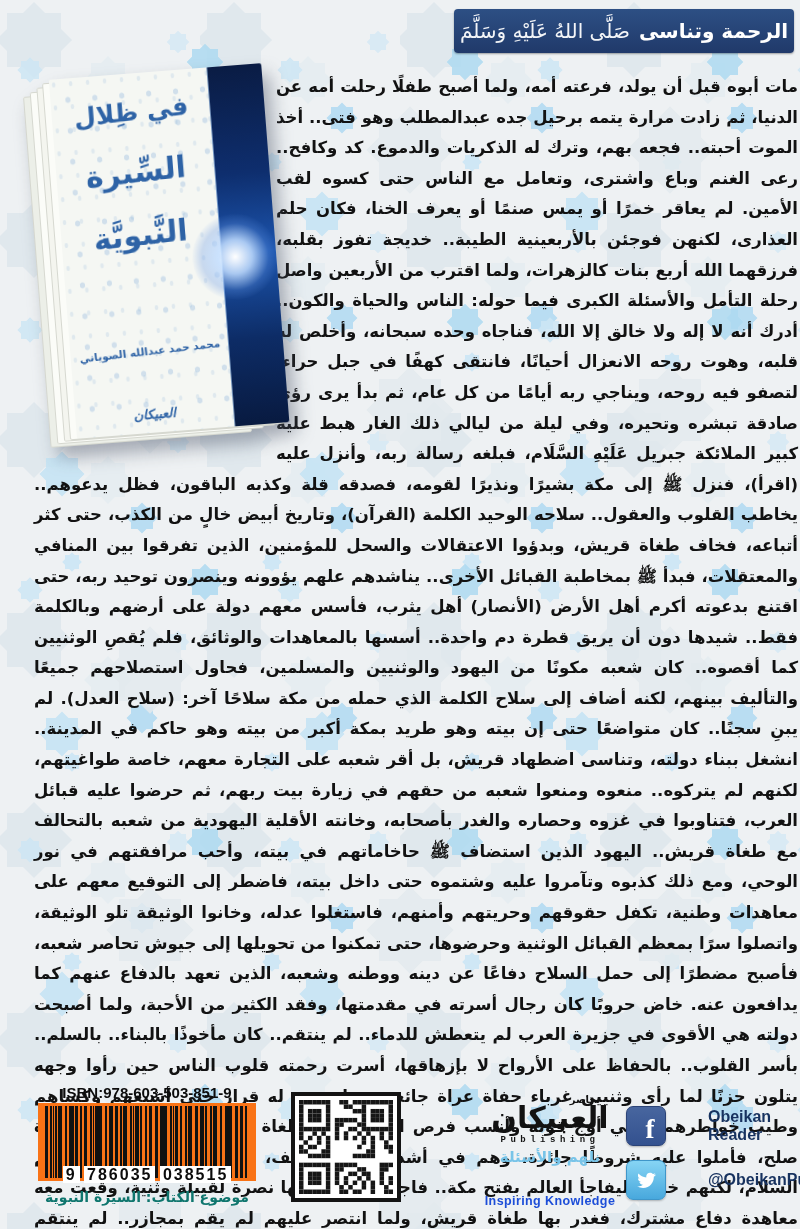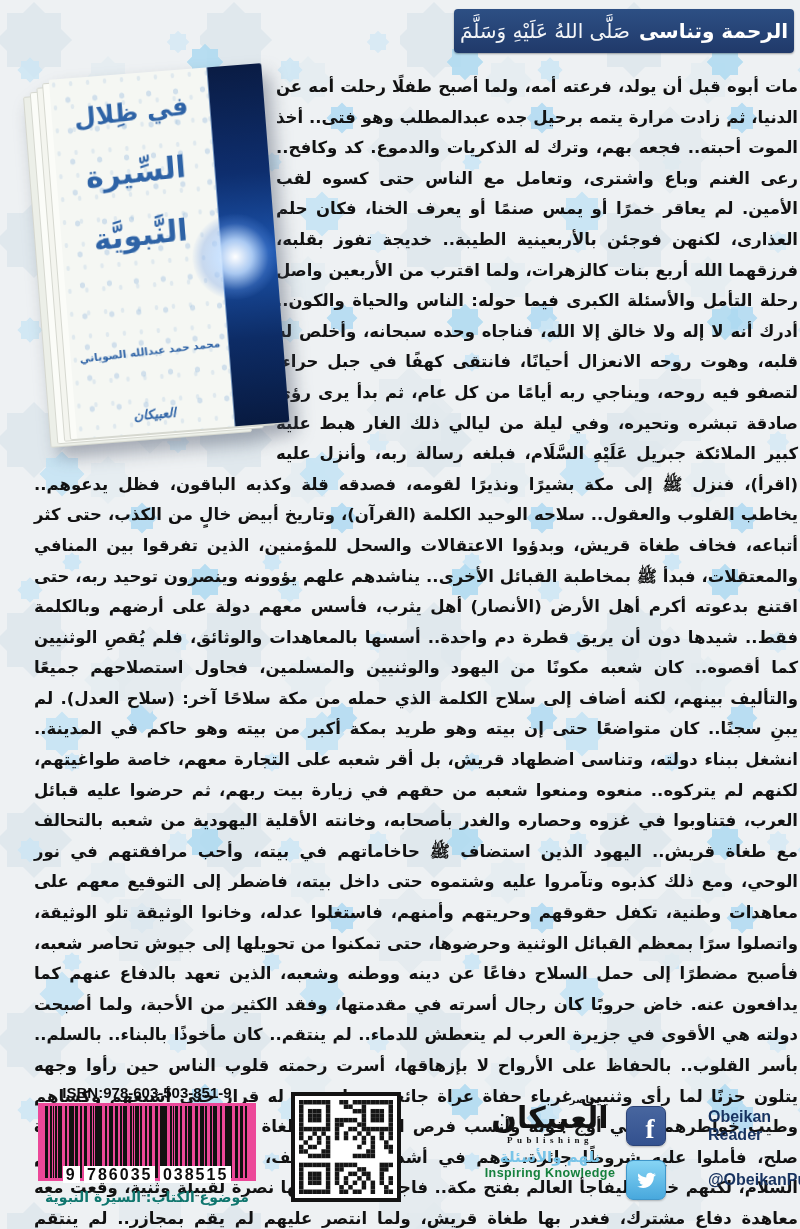--- a/index.html
+++ b/index.html
@@ -54,46 +54,46 @@
 
   
   .watermark{position:absolute;left:0;right:0;top:588px;z-index:6;text-align:center;
        font-family:"Liberation Sans",sans-serif;font-weight:700;font-size:43px;
        letter-spacing:13px;color:rgba(190,164,164,.5);pointer-events:none;
        text-shadow:0 0 1px rgba(255,255,255,.6);}
 
   
   .isbn-block{position:absolute;left:34px;top:1084px;width:226px;z-index:3;text-align:center;}
   .isbn{font-family:"Liberation Sans",sans-serif;font-weight:700;font-size:15px;color:#0c0c0c;}
-  .barcode{margin:2px 4px 0;background:#ec4899;height:78px;position:relative;
+  .barcode{margin:2px 4px 0;background:#f97316;height:78px;position:relative;
            padding:3px 7px 0;box-sizing:border-box;}
   .bars{height:72px;
     background:
      repeating-linear-gradient(90deg,#111 0 2px,rgba(0,0,0,0) 2px 5px),
      repeating-linear-gradient(90deg,#111 0 1px,rgba(0,0,0,0) 1px 8px),
      repeating-linear-gradient(90deg,#111 0 3px,rgba(0,0,0,0) 3px 13px);}
   .bar-digits{position:absolute;left:0;right:0;bottom:-3px;
        font-family:"Liberation Sans",sans-serif;font-weight:700;font-size:16px;color:#0c0c0c;}
   .bar-digits span{background:#fff;padding:0 3px;letter-spacing:2px;}
   .subject{margin-top:8px;direction:rtl;font-weight:700;font-size:14px;color:#0f766e;}
 
   .qr{position:absolute;left:291px;top:1092px;width:110px;height:110px;z-index:3;
       background:#fff;border:4px solid #141414;box-sizing:border-box;padding:4px;}
   .qr svg{display:block;width:100%;height:100%;fill:#161616;}
 
   .pub{position:absolute;left:470px;top:1094px;width:160px;z-index:3;text-align:center;color:#121212;}
   .pub-small{font-size:10px;font-weight:700;display:block;margin-bottom:-3px;margin-right:-70px;}
   .pub-ar{font-size:30px;font-weight:900;line-height:1.05;letter-spacing:-1px;}
   .pub-en{font-family:"Liberation Sans",sans-serif;font-weight:700;font-size:23px;
           letter-spacing:.5px;margin-top:-4px;}
-  .pub-div{font-family:Liberation Serif, serif;font-weight:700;font-size:9px;
+  .pub-div{font-family:Liberation Mono, monospace;font-weight:700;font-size:9px;
            letter-spacing:4.5px;margin-top:1px;}
   .pub-sl-ar{font-size:15px;font-weight:700;color:#78c4e8;margin-top:3px;direction:rtl;}
   .pub-sl-en{font-family:"Liberation Sans",sans-serif;font-weight:700;font-size:12.5px;
-             color:#15803d;letter-spacing:.4px;}
+             color:#1d4ed8;letter-spacing:.4px;margin-top:28px;}
 
   .social{position:absolute;left:626px;top:1106px;width:172px;z-index:3;}
   .soc-row{display:flex;align-items:center;gap:10px;margin-bottom:14px;}
   .soc-icon{width:38px;height:38px;border-radius:7px;flex:0 0 auto;display:flex;
             align-items:center;justify-content:center;box-shadow:0 1px 2px rgba(0,0,0,.25);}
   .fb{background:linear-gradient(180deg,#48669f,#33518f);border:1px solid #2b4377;}
   .fb span{color:#fff;font-family:"Liberation Serif",serif;font-weight:700;font-size:27px;
            margin:6px -8px 0 0;}
   .tw{background:linear-gradient(180deg,#86d4f4,#48a8dd);border:1px solid #3f96c9;}
   .tw svg{width:26px;height:26px;fill:#fff;}

